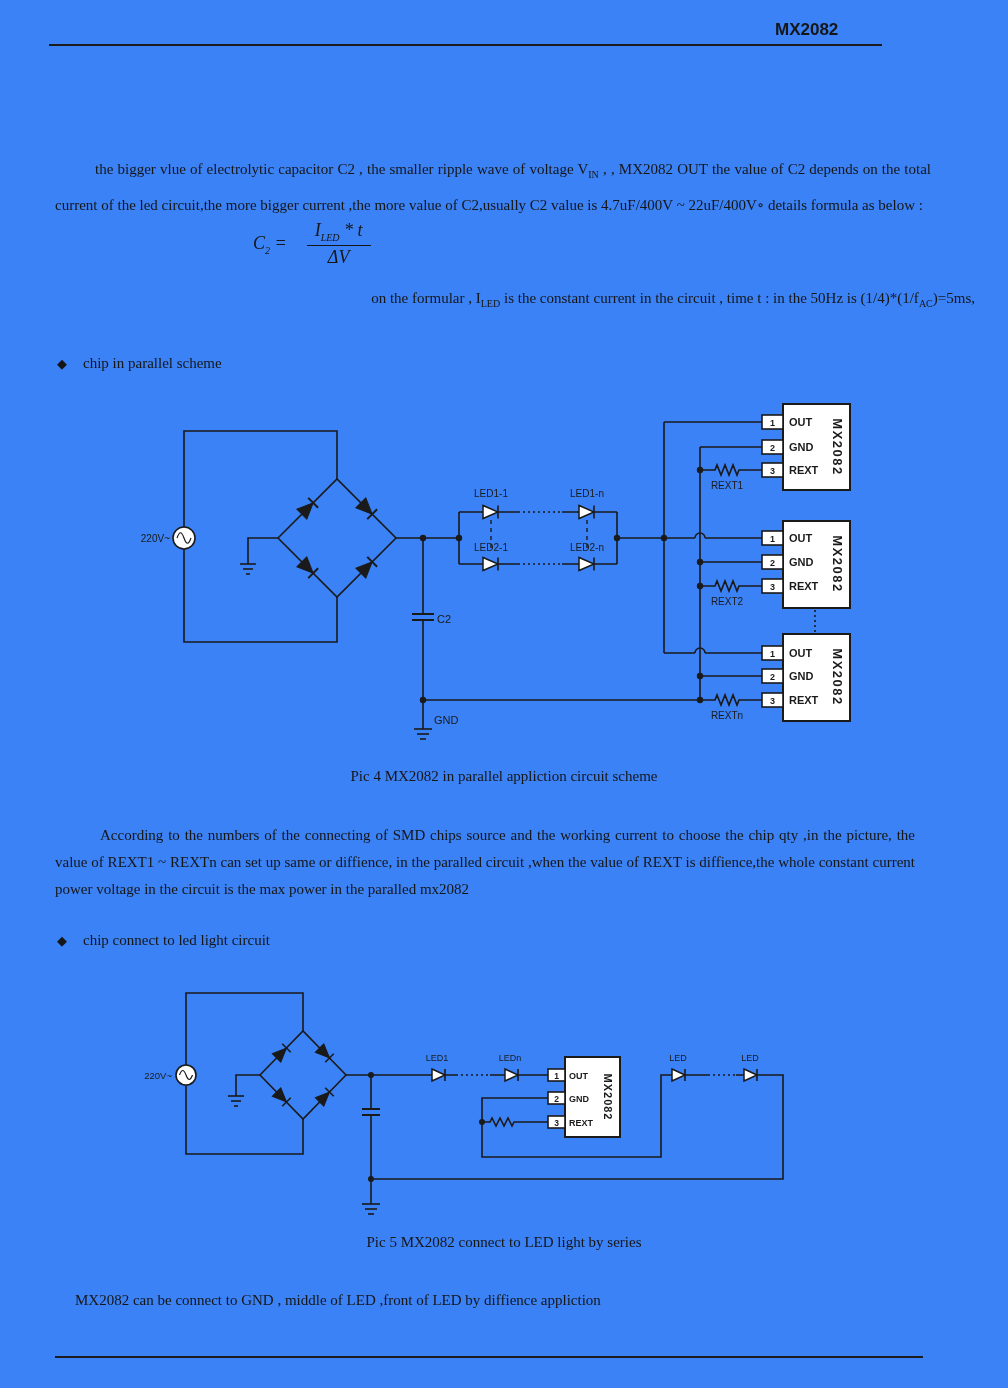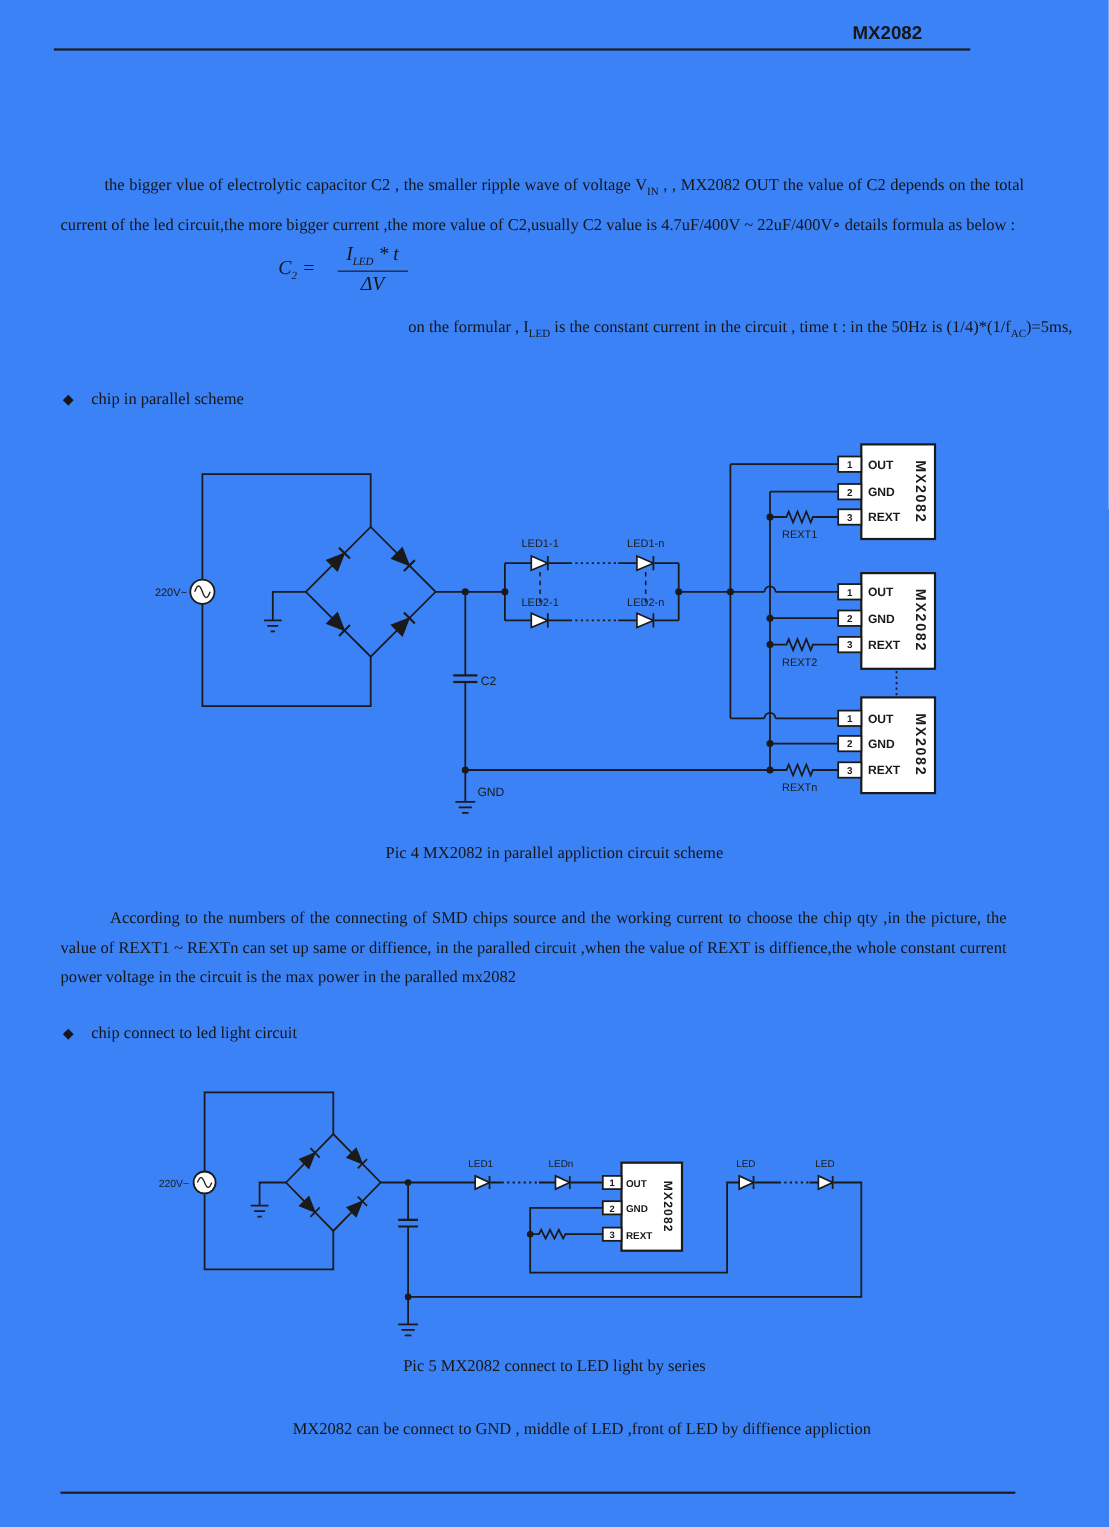--- a/index.html
+++ b/index.html
@@ -8,21 +8,21 @@
   .hdr-title{position:absolute;top:20px;left:775px;width:110px;
              font-family:"Liberation Sans","DejaVu Sans",sans-serif;font-weight:bold;font-size:17px;}
   .rule{position:absolute;height:2px;background:#1c1c1c;}
   .rule1{top:44px;left:49px;width:833px;}
   .rule2{top:1356px;left:55px;width:868px;}
   .para{position:absolute;font-size:15px;text-align:justify;}
   .p1{top:98px;left:55px;width:876px;line-height:22px;text-indent:33px;}
   .p2{top:154px;left:55px;width:876px;line-height:30px;text-indent:40px;}
   .pformular{top:287px;left:55px;width:876px;line-height:22px;text-align:right;margin-left:44px;}
   .paccording{top:822px;left:55px;width:860px;line-height:27px;text-indent:45px;}
-  .pclosing{top:1292px;left:89px;width:880px;text-align:center;}
+  .pclosing{top:1292px;left:75px;width:880px;text-align:left;}
   sub{font-size:10px;}
   .formula{position:absolute;top:220px;left:253px;font-size:18px;font-style:italic;}
   .formula .f-row{display:flex;align-items:center;gap:20px;}
   .frac{display:inline-block;text-align:center;vertical-align:middle;}
   .frac .num{display:block;padding:0 8px 2px 8px;}
   .frac .den{display:block;border-top:1.6px solid #161616;padding-top:1px;}
   .bullet{position:absolute;font-size:15px;}
   .bullet .dia{font-size:13px;margin-right:16px;font-family:"DejaVu Sans",sans-serif;}
   .b1{top:355px;left:57px;}
   .b2{top:932px;left:57px;}

